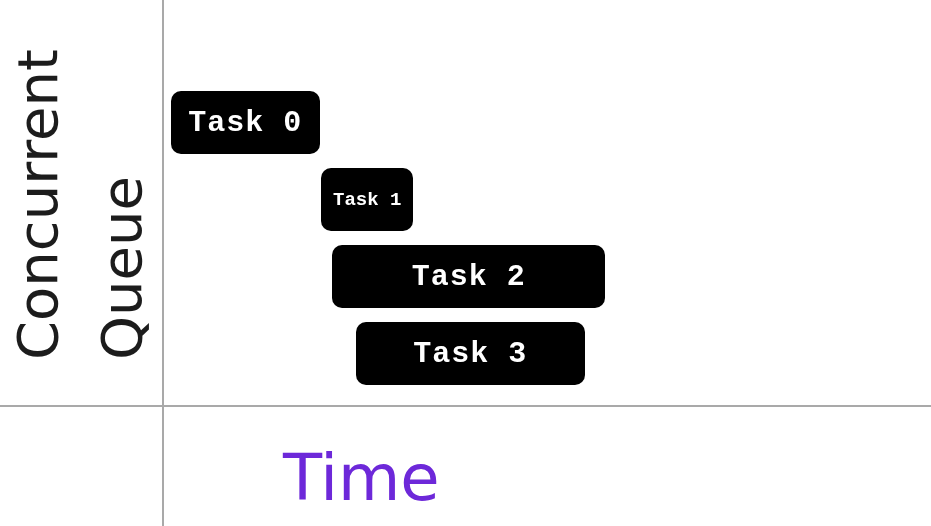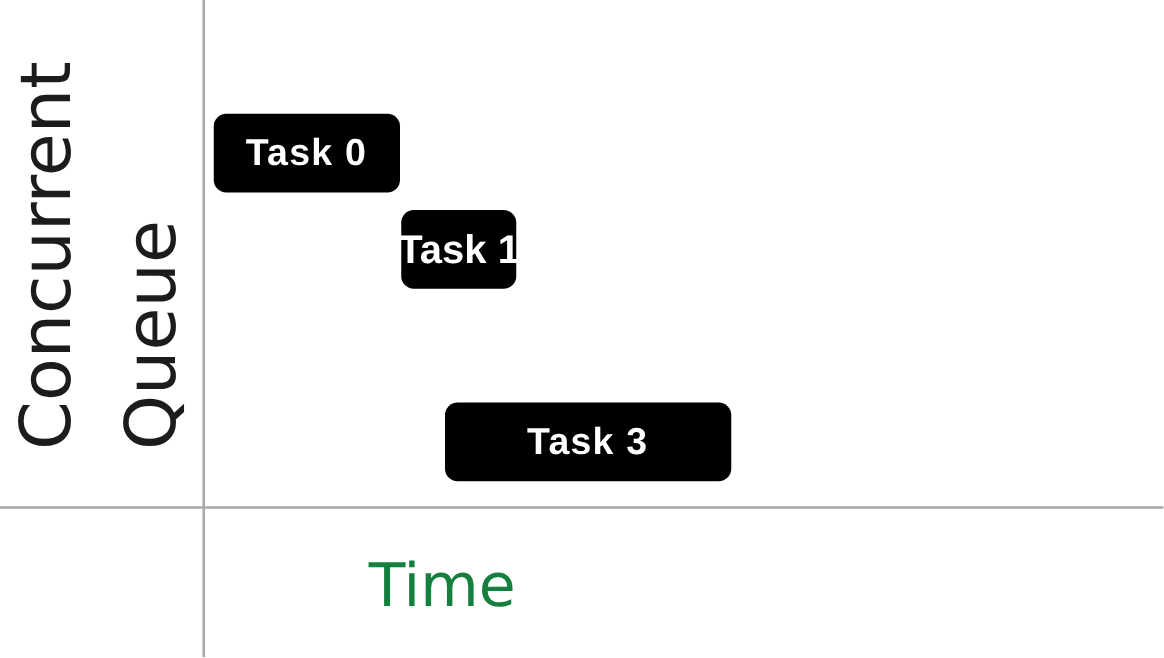--- a/index.html
+++ b/index.html
@@ -42,48 +42,47 @@
     font-size: 56px;
     line-height: 84px;
     color: #1c1c1c;
     text-align: left;
     white-space: nowrap;
   }
   .xlabel {
     position: absolute;
     left: 283px;
     top: 441px;
-    font-size: 48px;
-    color: #15803d;
+    font-size: 64px;
+    color: #6d28d9;
     white-space: nowrap;
-    margin-left: 12px;
   }
   .plot-area {
     position: absolute;
     left: 0;
     top: 0;
     width: 931px;
     height: 526px;
   }
   .task-bar {
     position: absolute;
     background: #000000;
     border-radius: 10px;
     display: flex;
     align-items: center;
     justify-content: center;
-    font-family: Liberation Sans, sans-serif;
+    font-family: Liberation Mono, monospace;
     font-weight: bold;
     font-size: 30px;
     color: #ffffff;
     letter-spacing: 1px;
     white-space: nowrap;
   }
   .task-bar.small {
-    font-size: 32px;
+    font-size: 19px;
     letter-spacing: 0;
     justify-content: center;
   }
 </style>
 </head>
 <body>
 
 <div class="figure">
   <div class="axis-line axis-v"></div>
   <div class="axis-line axis-h"></div>
@@ -95,17 +94,20 @@
 
   <div class="xlabel">Time</div>
 
   <div class="plot-area">
       <div class="task-bar" style="left: 170.68px; width: 148.992px; top: 91px; height: 63px;">
         <span>Task 0</span>
       </div>
       <div class="task-bar small" style="left: 321.208px; width: 92.16px; top: 168px; height: 63px;">
         <span>Task 1</span>
       </div>
+      <div class="task-bar" style="left: 331.96px; width: 273.408px; top: 245px; height: 63px;">
+        <span>Task 2</span>
+      </div>
       <div class="task-bar" style="left: 355.768px; width: 228.864px; top: 322px; height: 63px; justify-content: center;">
         <span>Task 3</span>
       </div>
     </div>
 </div>
 
 </body></html>

